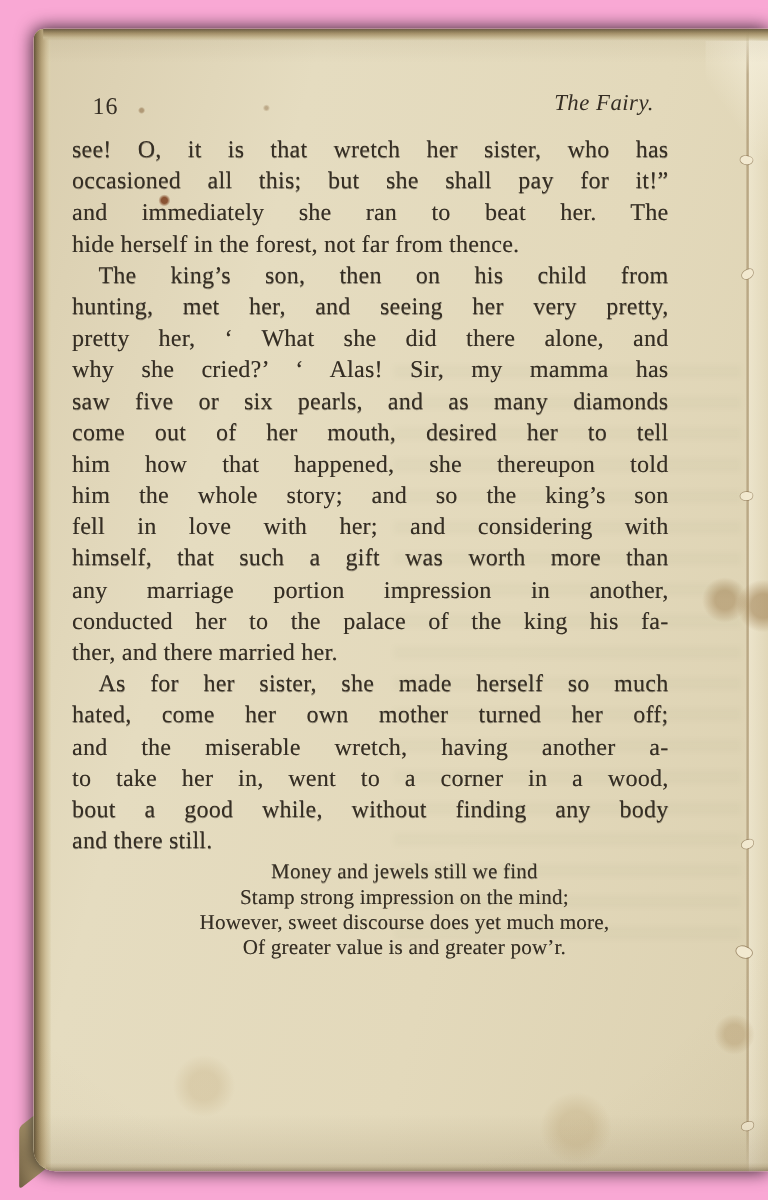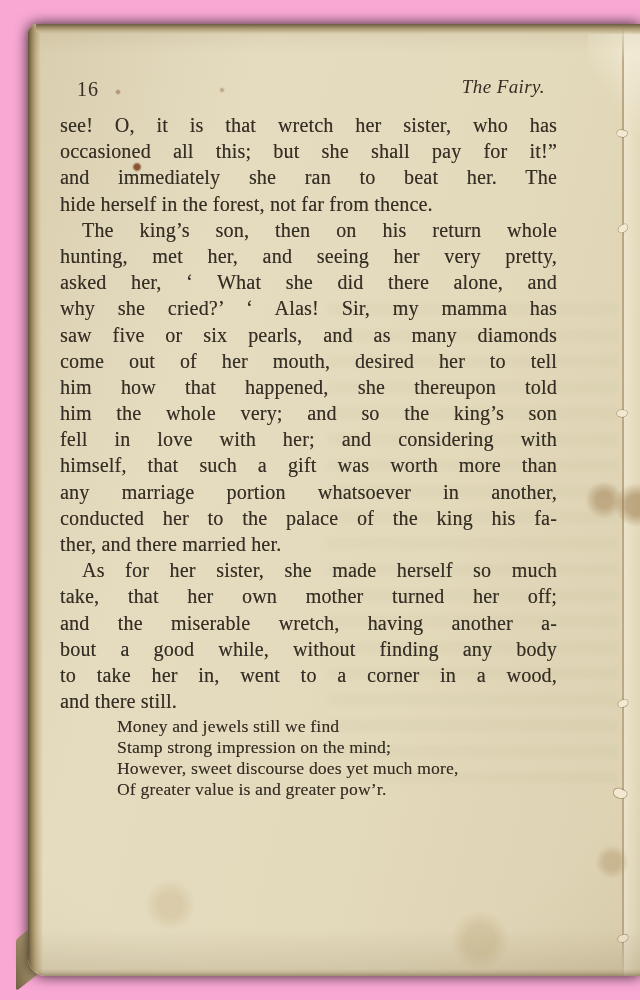--- a/index.html
+++ b/index.html
@@ -55,21 +55,21 @@
              text-shadow:0.2px 0.3px 0.5px rgba(53,46,36,0.5);}
   .line{height:26.2px;line-height:26.2px;text-align:justify;text-align-last:justify;
         letter-spacing:0.2px;white-space:normal;}
   .line.last{text-align-last:left;}
   .line.indent{padding-left:22px;}
   .moral{margin-top:2px;}
   .moral-heading{height:26px;line-height:26px;text-align:center;font-size:18.5px;
                  letter-spacing:3px;text-shadow:0.2px 0.3px 0.5px rgba(53,46,36,0.5);}
   .verse{padding-left:57px;font-size:17.5px;
          text-shadow:0.2px 0.2px 0.4px rgba(53,46,36,0.45);}
-  .verse-line{height:21px;line-height:21px;letter-spacing:0.2px;}
+  .verse-line{height:21px;line-height:21px;letter-spacing:0.2px;text-align:center;}
 </style>
 </head>
 <body>
 
 <div class="stage">
   <div class="page-stack"></div>
 
   <div class="book-page">
     <div class="after-seam"></div>
     <div class="edge-left"></div>
@@ -91,38 +91,38 @@
       <div class="header">
         <span class="pagenum">16</span>
         <span class="running-title">The Fairy.</span>
       </div>
 
       <div class="body-text">
           <div class="line">see! O, it is that wretch her sister, who has</div>
           <div class="line">occasioned all this; but she shall pay for it!”</div>
           <div class="line">and immediately she ran to beat her. The</div>
           <div class="line last">hide herself in the forest, not far from thence.</div>
-          <div class="line indent">The king’s son, then on his return whole</div>
+          <div class="line indent">The king’s son, then on his child from</div>
           <div class="line">hunting, met her, and seeing her very pretty,</div>
-          <div class="line">asked her, ‘ What she did there alone, and</div>
+          <div class="line">pretty her, ‘ What she did there alone, and</div>
           <div class="line">why she cried?’ ‘ Alas! Sir, my mamma has</div>
           <div class="line">saw five or six pearls, and as many diamonds</div>
           <div class="line">come out of her mouth, desired her to tell</div>
           <div class="line">him how that happened, she thereupon told</div>
-          <div class="line">him the whole very; and so the king’s son</div>
+          <div class="line">him the whole story; and so the king’s son</div>
           <div class="line">fell in love with her; and considering with</div>
           <div class="line">himself, that such a gift was worth more than</div>
-          <div class="line">any marriage portion whatsoever in another,</div>
+          <div class="line">any marriage portion impression in another,</div>
           <div class="line">conducted her to the palace of the king his fa-</div>
           <div class="line last">ther, and there married her.</div>
           <div class="line indent">As for her sister, she made herself so much</div>
-          <div class="line">take, that her own mother turned her off;</div>
+          <div class="line">hated, come her own mother turned her off;</div>
           <div class="line">and the miserable wretch, having another a-</div>
+          <div class="line">to take her in, went to a corner in a wood,</div>
           <div class="line">bout a good while, without finding any body</div>
-          <div class="line">to take her in, went to a corner in a wood,</div>
           <div class="line last">and there still.</div>
         </div>
 
       <div class="moral">
         <div class="verse">
             <div class="verse-line">Money and jewels still we find</div>
             <div class="verse-line">Stamp strong impression on the mind;</div>
             <div class="verse-line">However, sweet discourse does yet much more,</div>
             <div class="verse-line">Of greater value is and greater pow’r.</div>
           </div>

